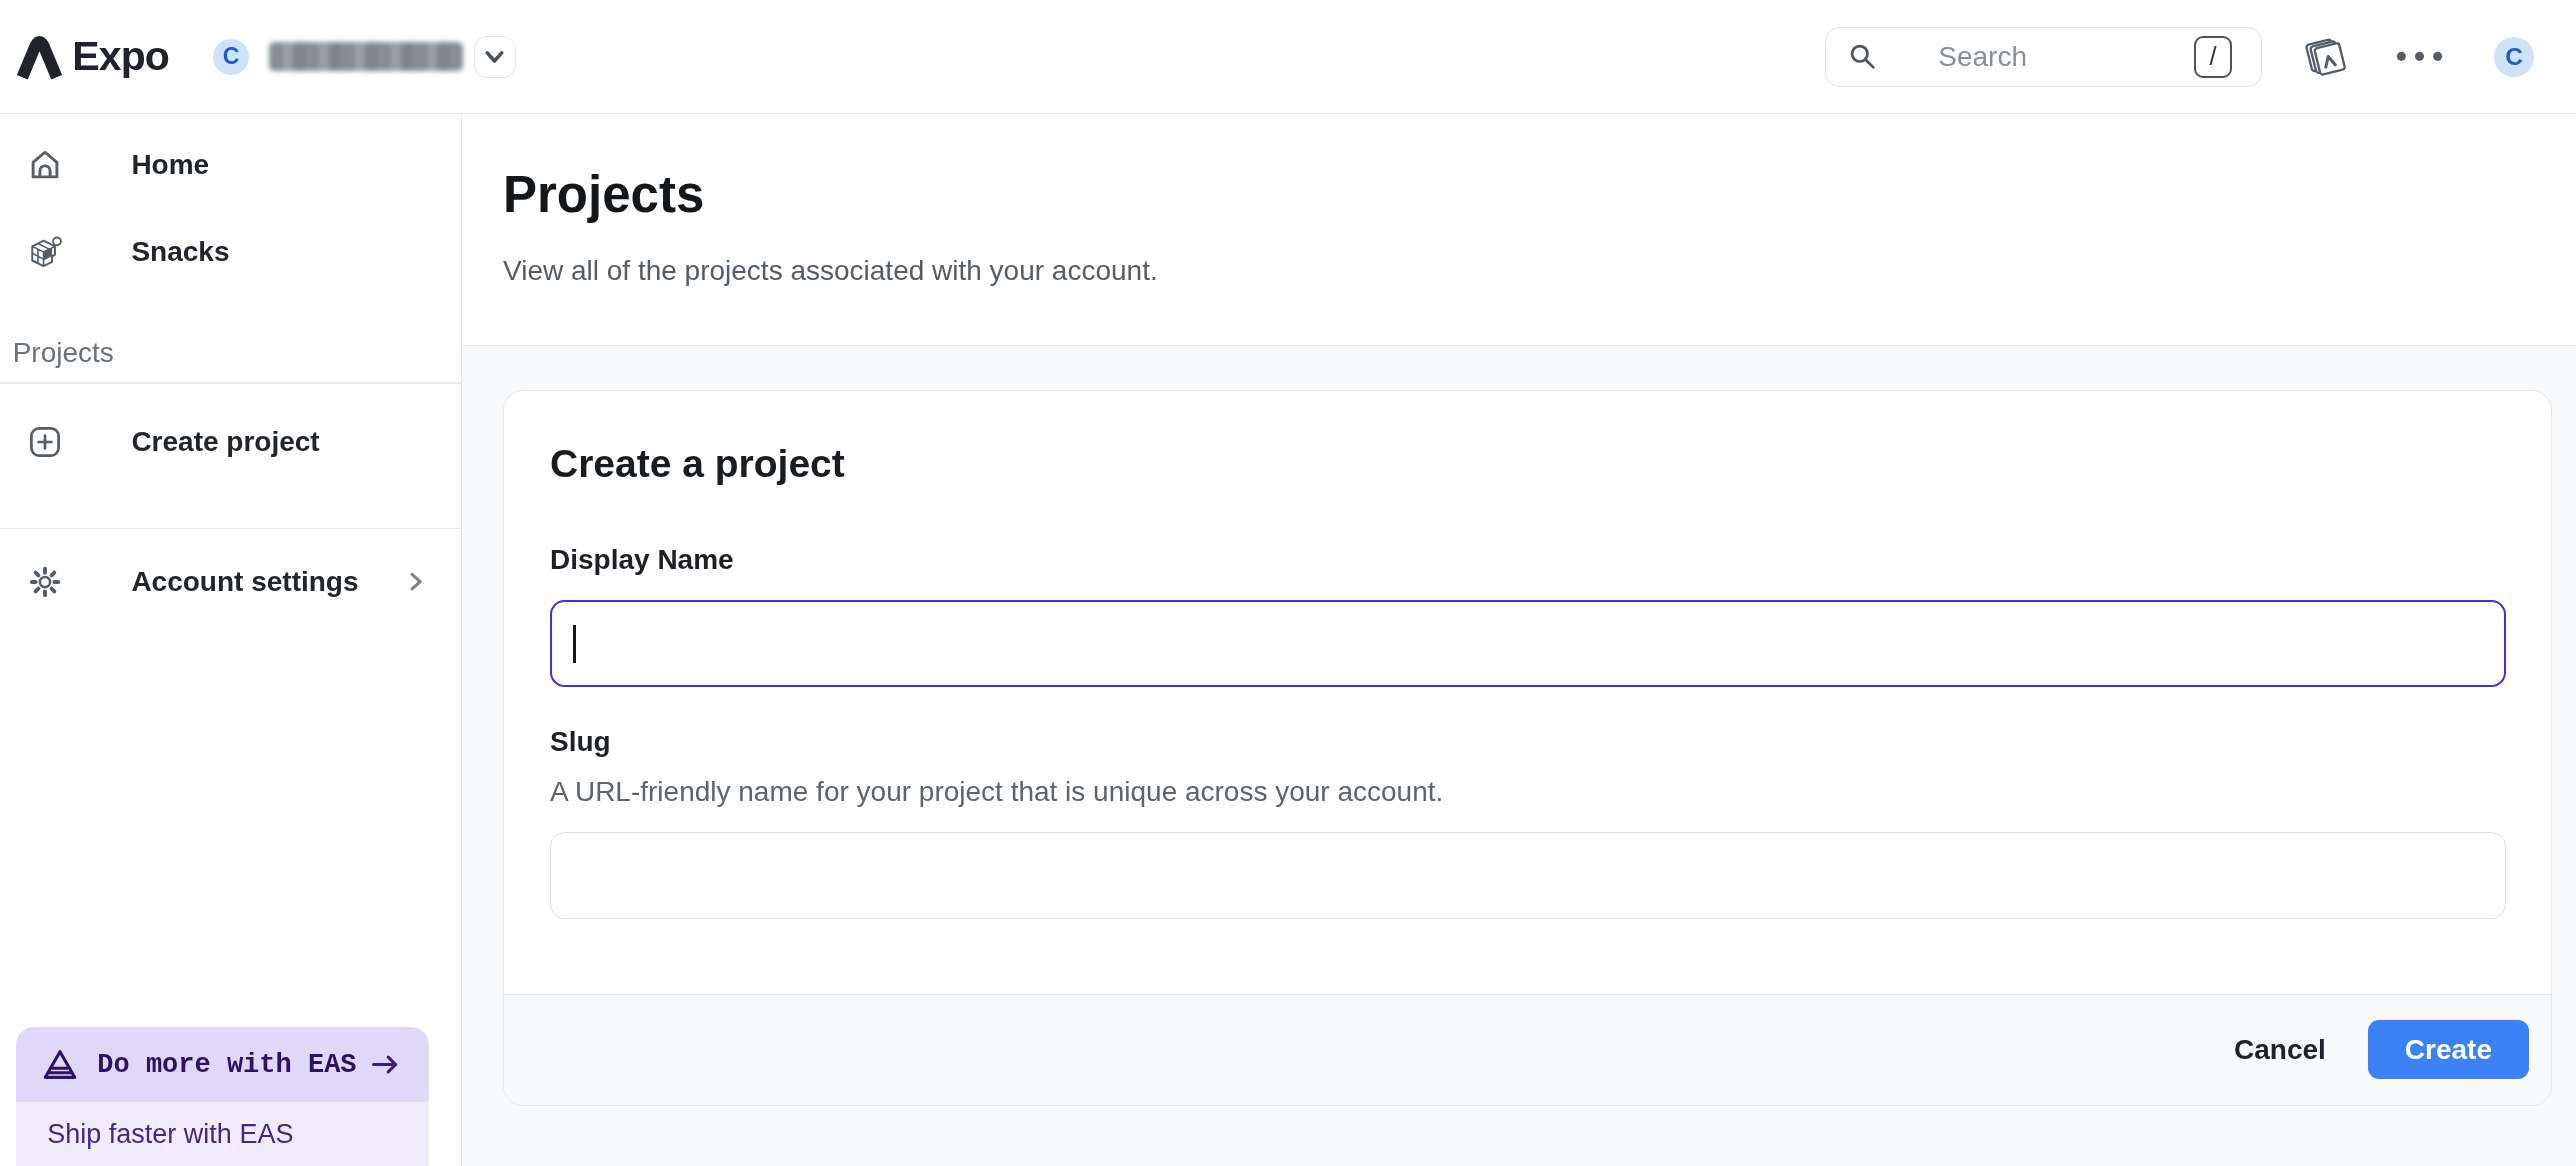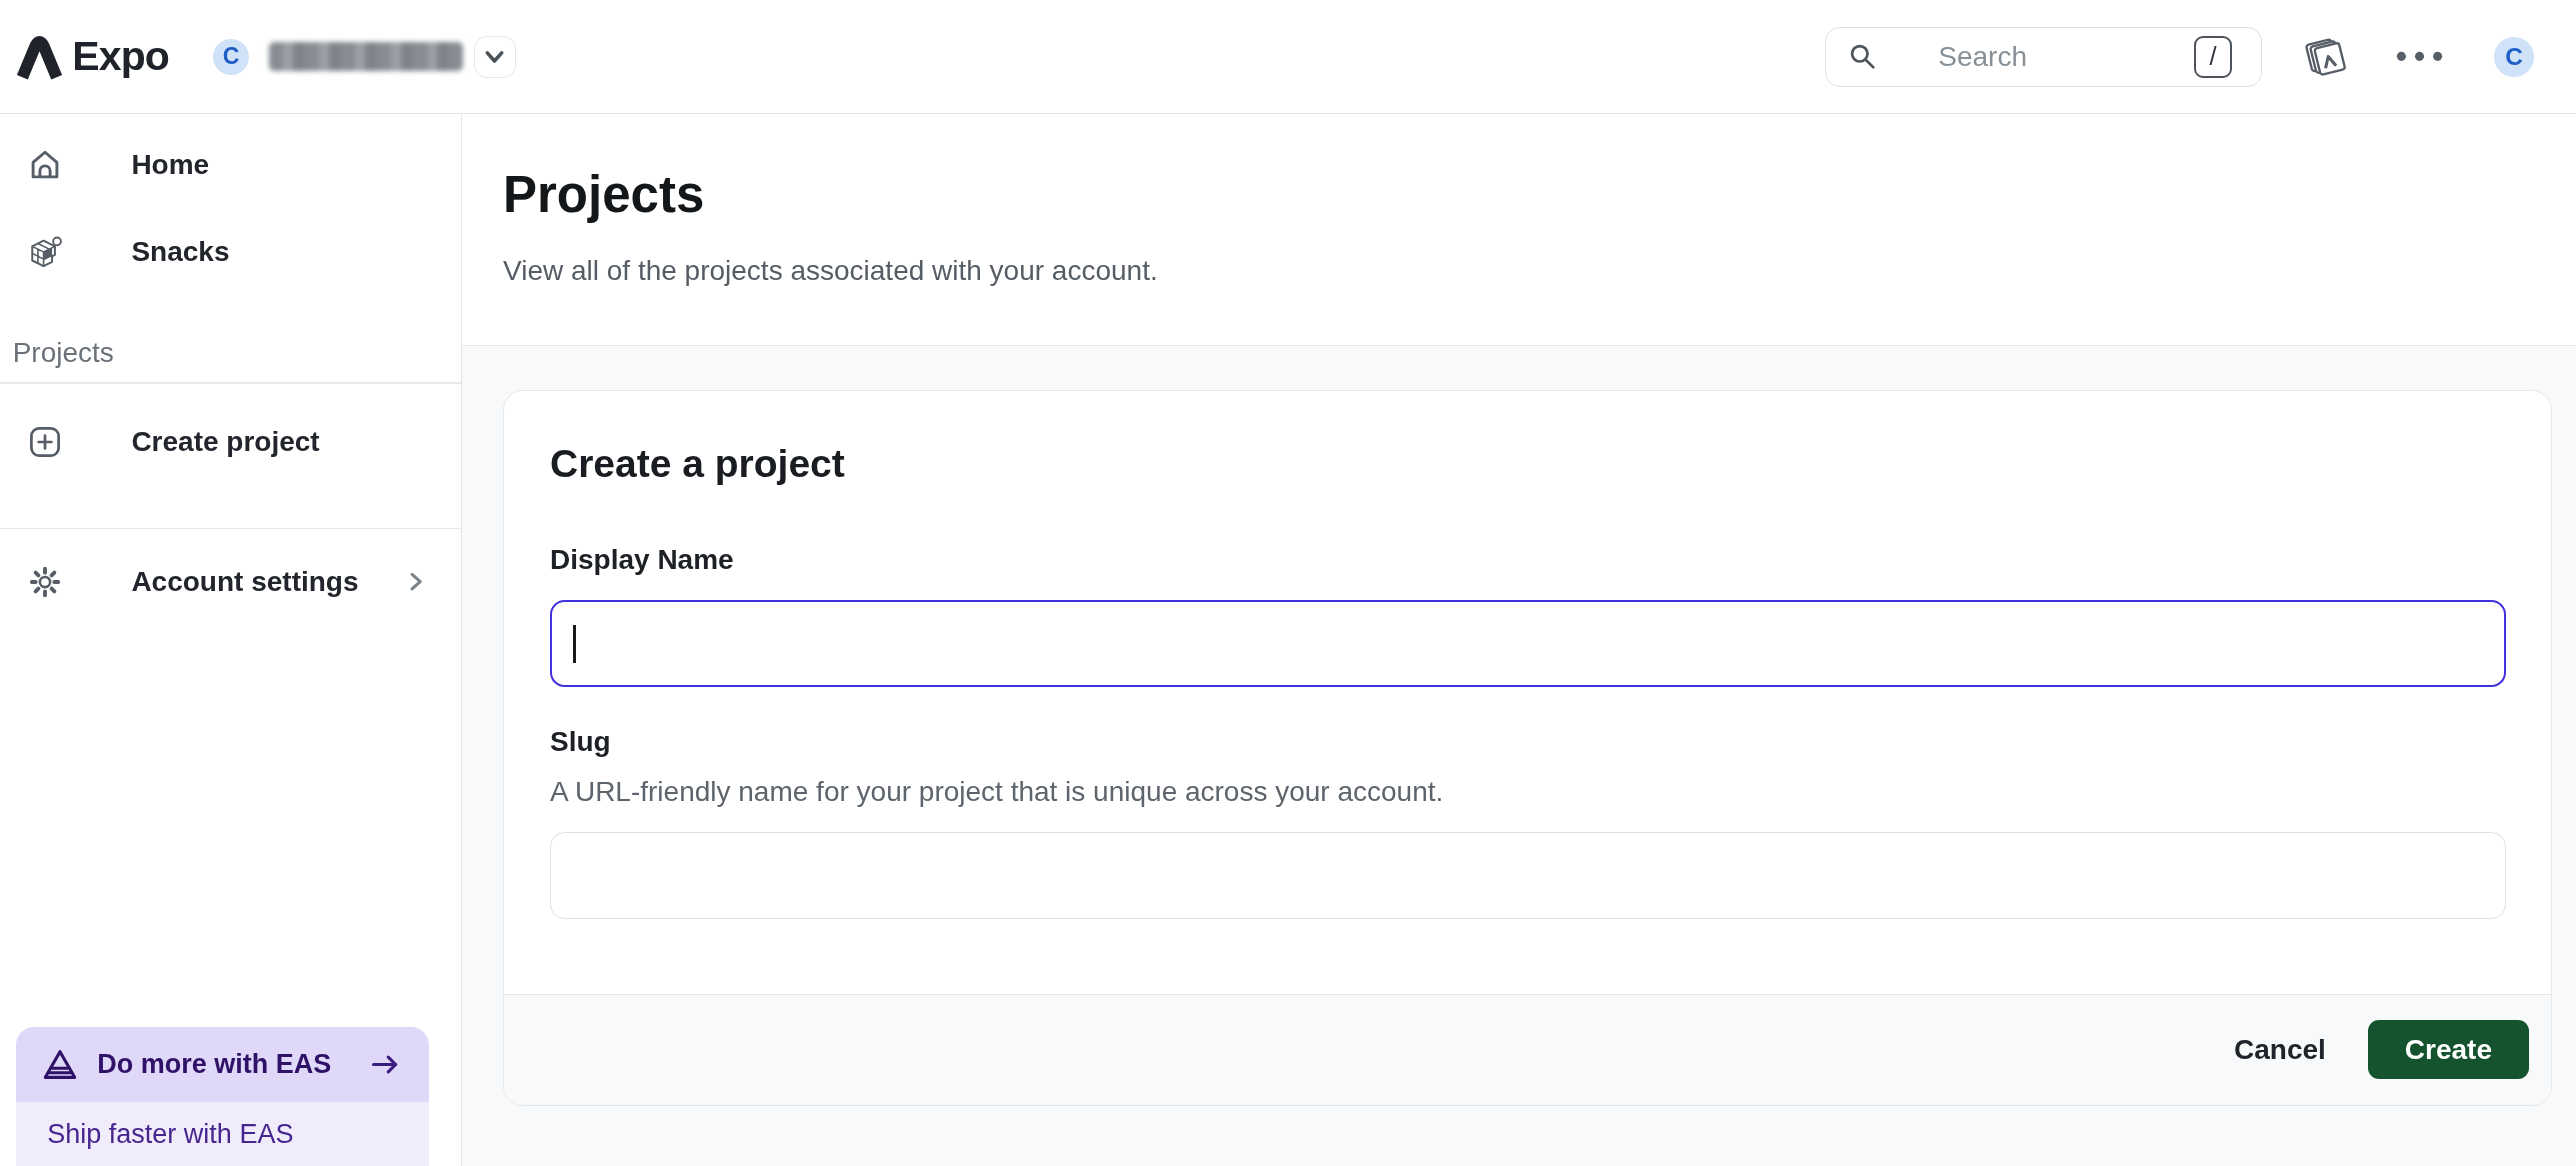--- a/index.html
+++ b/index.html
@@ -53,21 +53,21 @@
                         font-size:28px; color:#6b7178; font-weight:400; }
   .side-divider { height:1.8px; background:#e6e9ec; }
   .div1 { margin-top:11px; }
   .item-create { margin-top:14.5px; }
   .div2 { margin-top:42px; }
   .item-settings { margin-top:9px; }
 
   .eas { position:absolute; left:16.3px; bottom:0; width:413px; border-radius:18px 18px 0 0;
          overflow:hidden; cursor:pointer; }
   .eas-top { background:#e0d8f8; height:75px; display:flex; align-items:center; padding:0 27px; }
-  .eas-top .eas-title { margin-left:20px; font-size:27px; font-weight:600; color:#2f1168; }
+  .eas-top .eas-title { margin-left:20px; font-size:27px; font-weight:600; color:#2f1168;font-family:Liberation Mono, monospace; }
   .eas-top .arrow { margin-left:auto; }
   .eas-bottom { background:#f1ecfb; height:64px; display:flex; align-items:center; padding-left:31px; }
   .eas-bottom .eas-sub { font-size:27px; font-weight:500; color:#46258f; }
 
   
   .main { flex:1; min-width:0; background:#f8f9fa; display:flex; flex-direction:column; }
   .main-head { background:#fff; height:232px; flex:0 0 232px; padding-left:41px;
                border-bottom:1.8px solid #e3e6e9; }
   .page-title { margin:53px 0 0 0; font-size:51px; line-height:56px; font-weight:700; color:#14171a; }
   .page-subtitle { margin:31px 0 0 0; font-size:28px; line-height:33px; color:#555c63; }
@@ -81,21 +81,21 @@
   .field-desc { margin-top:20px; font-size:28px; color:#5d646b; line-height:29px; }
   .input-wrap { position:relative; margin-top:25.4px; }
   .text-input { width:100%; height:87px; border-radius:14.5px; border:1.8px solid #dce0e5;
                 font-size:28px; color:#1d2126; padding:0 22px; font-family:inherit; outline:none; background:#fff; }
   .text-input.focused { border:2.7px solid #4331dc; }
   .caret { position:absolute; left:23px; top:24.5px; width:2.7px; height:38px; background:#16181c; }
   .card-footer { border-top:1.8px solid #e4e7ea; background:#f8f9fa; height:111px;
                  display:flex; align-items:center; justify-content:flex-end; padding:0 22px; }
   .btn-cancel { background:transparent; border:none; font-family:inherit; font-size:28px; font-weight:600;
                 color:#20242a; height:59px; padding:0 33px; border-radius:11px; cursor:pointer; }
-  .btn-create { background:#14532d; border:none; font-family:inherit; font-size:28px; font-weight:600;
+  .btn-create { background:#3b82f6; border:none; font-family:inherit; font-size:28px; font-weight:600;
                 color:#fff; height:59px; padding:0 37px; border-radius:11px; cursor:pointer; margin-left:9px; }
   svg { display:block; }
 </style>
 </head>
 <body>
 
 <div class="app">
 
   <div class="topbar">
     <div class="topbar-left">

